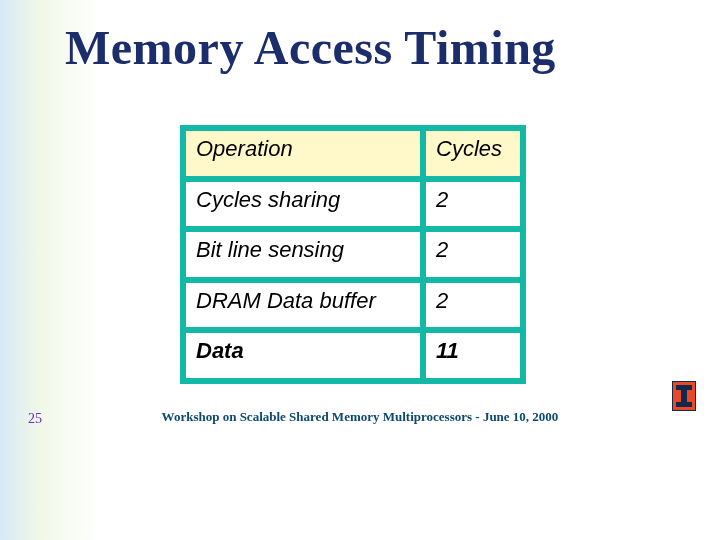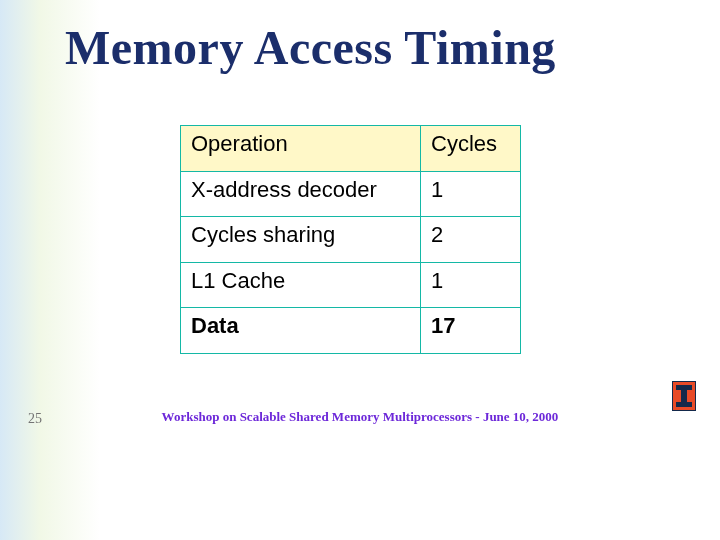--- a/index.html
+++ b/index.html
@@ -45,57 +45,58 @@
     position: absolute;
     top: 125px;
     left: 180px;
   }
   table.data {
     border-collapse: collapse;
     font-size: 22px;
     color: #000;
   }
   table.data th, table.data td {
-    border: 1px solid #14b8a6;
+    border: 6px solid #14b8a6;
     padding: 4px 12px 12px 10px;
     text-align: left;
     font-weight: normal;
     line-height: 1.3;
+    font-style: italic;
   }
   table.data th {
     background: #fff8c8;
     font-weight: normal;
   }
   table.data col.op { width: 240px; }
   table.data col.cy { width: 100px; }
   table.data tr.total td { font-weight: bold; }
   .footer {
     position: absolute;
     bottom: 18px;
     left: 0;
     width: 720px;
   }
   .page-num {
     position: absolute;
     left: 28px;
     bottom: 0;
     font-size: 14px;
-    color: #737373;
+    color: #6d28d9;
     font-family: "Times New Roman", Times, serif;
   }
   .footer-text {
     position: absolute;
     left: 0;
     right: 0;
     bottom: 2px;
     text-align: center;
     font-size: 13px;
     font-family: "Times New Roman", Times, serif;
     font-weight: bold;
-    color: #6d28d9;
+    color: #0c4a6e;
   }
   .logo {
     position: absolute;
     right: 18px;
     bottom: 10px;
     width: 30px;
     height: 36px;
   }
 </style>
 </head>
@@ -112,34 +113,34 @@
       <colgroup>
           <col class="op">
           <col class="cy">
         </colgroup>
       <tbody>
           <tr>
         <th>Operation</th>
         <th>Cycles</th>
       </tr>
       <tr>
-        <td>X-address decoder</td>
-        <td>1</td>
-      </tr>
-      <tr>
         <td>Cycles sharing</td>
         <td>2</td>
       </tr>
       <tr>
-        <td>L1 Cache</td>
-        <td>1</td>
+        <td>Bit line sensing</td>
+        <td>2</td>
+      </tr>
+      <tr>
+        <td>DRAM Data buffer</td>
+        <td>2</td>
       </tr>
       <tr class="total">
         <td>Data</td>
-        <td>17</td>
+        <td>11</td>
       </tr>
     </tbody>
       </table>
   </div>
 
   <div class="footer">
     <div class="page-num">25</div>
     <div class="footer-text">Workshop on Scalable Shared Memory Multiprocessors - June 10, 2000</div>
     <div class="logo">
       <svg viewBox="0 0 24 30" width="24" height="30">

